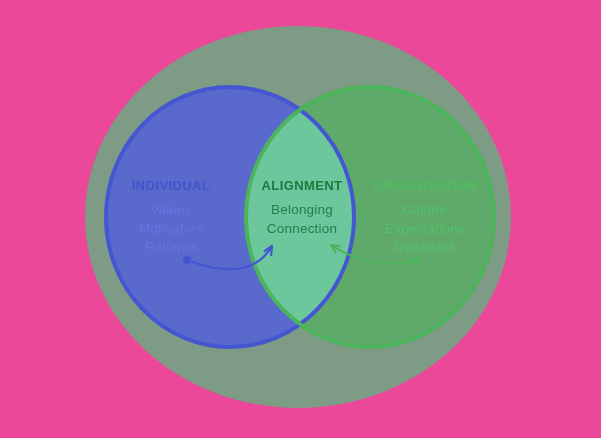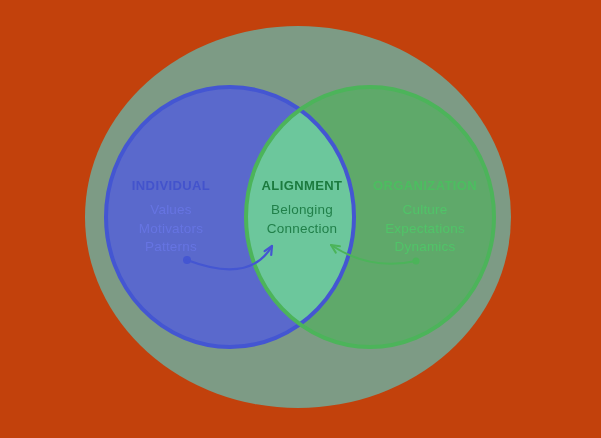--- a/index.html
+++ b/index.html
@@ -1,16 +1,16 @@
 <!DOCTYPE html>
 <html><head>
 <meta charset="utf-8">
 <style>
   html,body{margin:0;padding:0;background:#ffffff;}
-  .stage{position:relative;width:601px;height:438px;background:#c2410c;overflow:hidden;}
+  .stage{position:relative;width:601px;height:438px;background:#ec4899;overflow:hidden;}
   svg{display:block;}
   text{font-family:"Liberation Sans", sans-serif;}
   .vtitle{font-size:13px;font-weight:700;letter-spacing:0.4px;text-anchor:middle;}
   .vitem{font-size:13.5px;font-weight:400;letter-spacing:0.2px;text-anchor:middle;}
 </style>
 </head>
 <body>
 
 <div class="stage">
   <svg width="601" height="438" viewBox="0 0 601 438" xmlns="http://www.w3.org/2000/svg">

